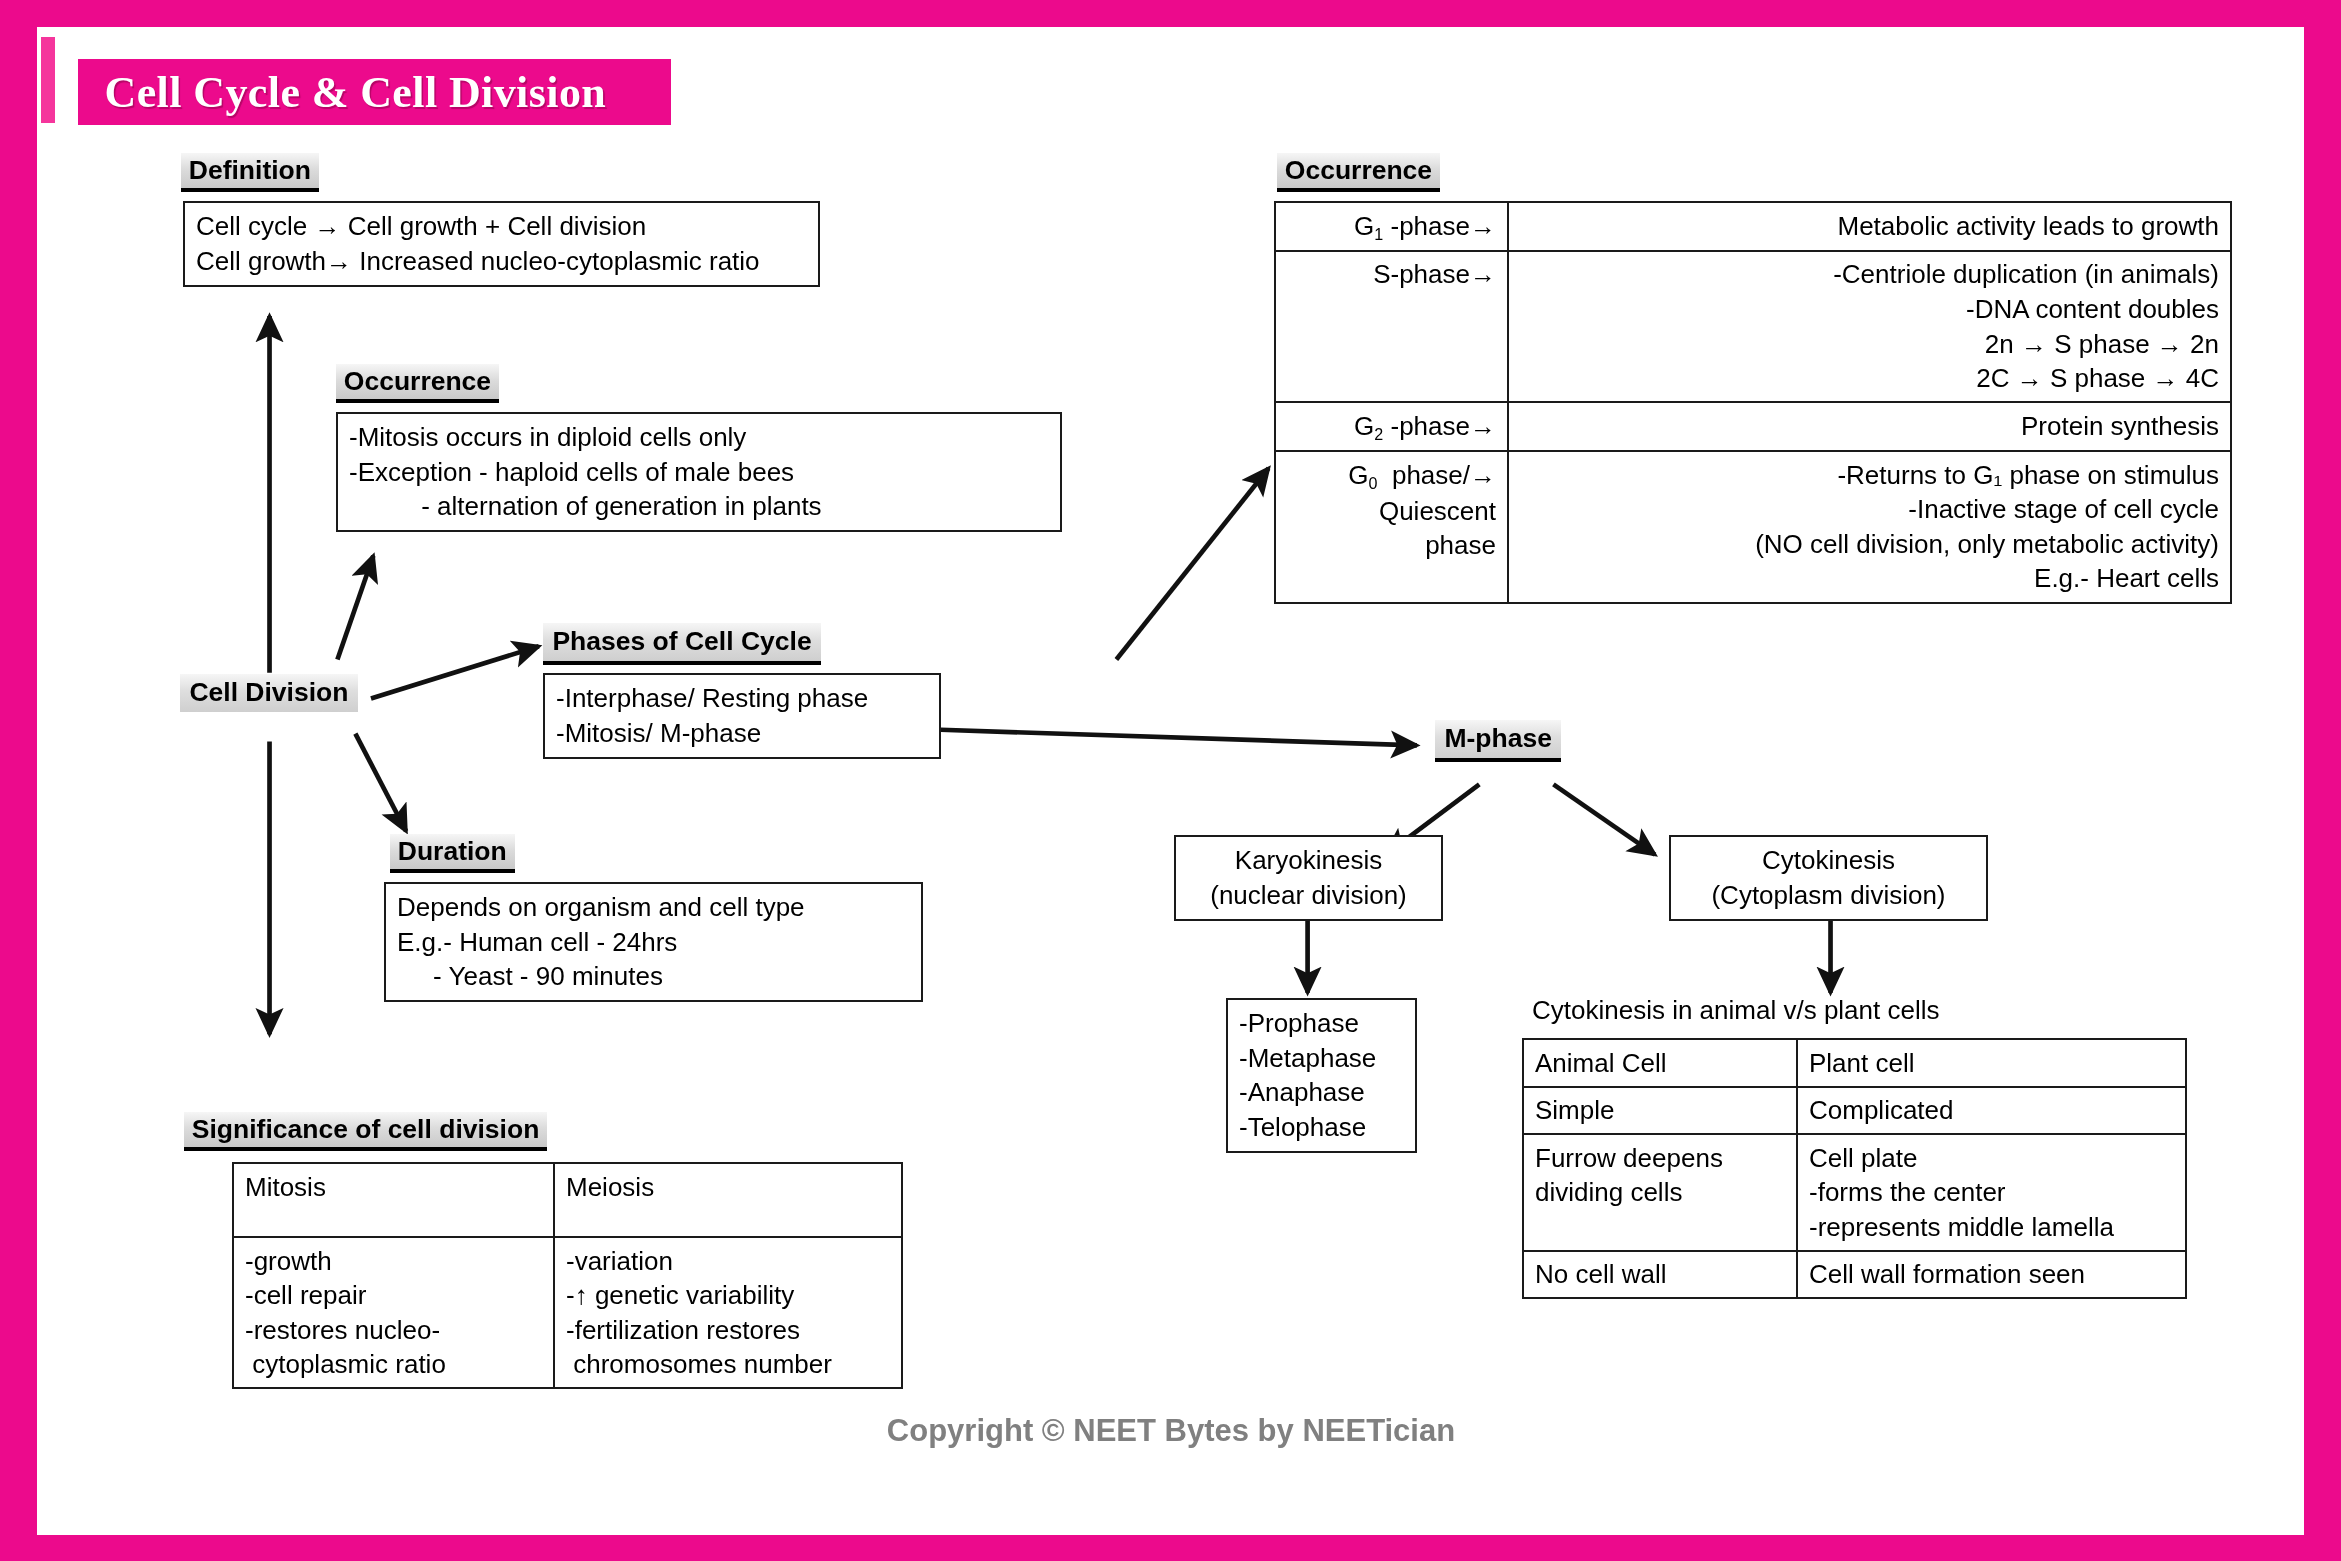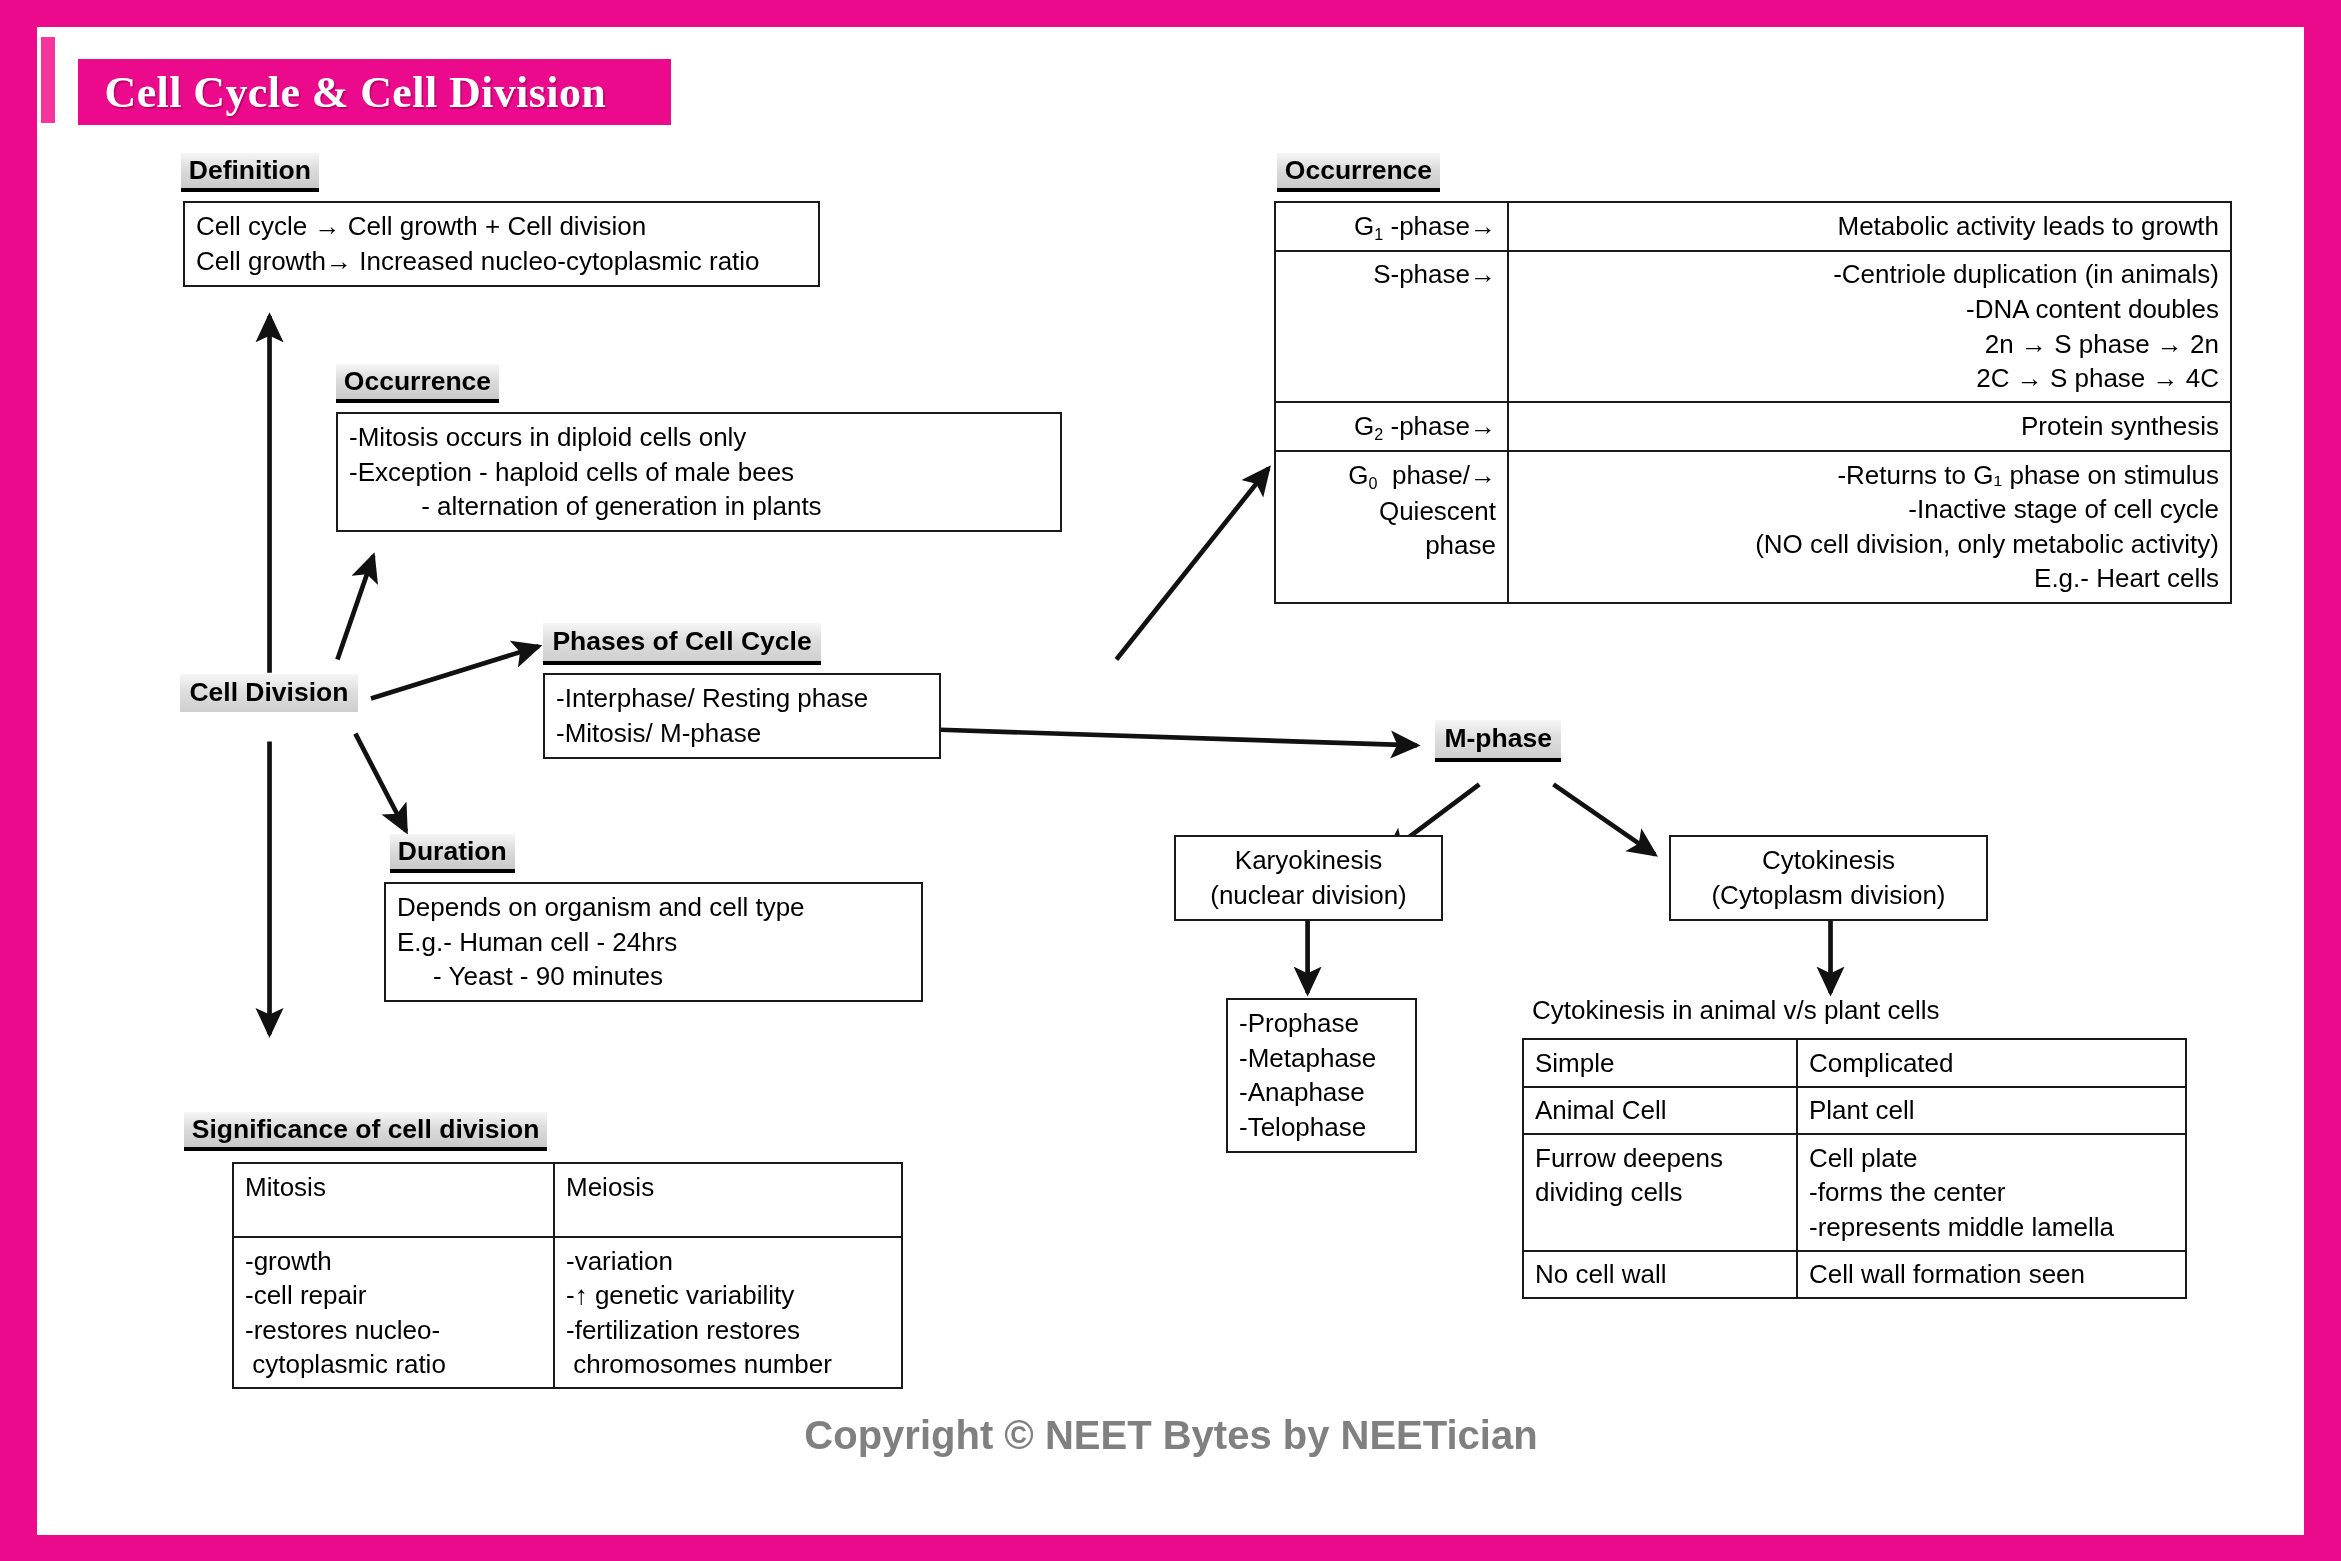--- a/index.html
+++ b/index.html
@@ -83,21 +83,21 @@
     vertical-align:top;
     white-space:pre;
     line-height:1.33;
   }
   
   #wires{position:absolute;left:0;top:0;width:2342px;height:1561px;pointer-events:none;}
   
   #footer{
     position:absolute;left:0;top:1413px;width:2342px;
     text-align:center;
-    font-size:40px;font-weight:bold;color:#808080;
+    font-size:31px;font-weight:bold;color:#808080;
   }
   sub{font-size:.62em;vertical-align:-.28em;}
 </style>
 </head>
 <body>
 
 <div id="page">
   <div id="canvas"></div>
 
   <div id="title-tab"></div>
@@ -215,26 +215,26 @@
 -Metaphase
 -Anaphase
 -Telophase</div>
 
   <div class="box" style="left:1669px;top:835px;width:319px;text-align:center;">Cytokinesis
 (Cytoplasm division)</div>
   <div class="plain" style="left:1532px;top:993px;">Cytokinesis in animal v/s plant cells</div>
   <table class="tbl" style="left:1522px;top:1038px;width:665px;">
     <tbody>
         <tr>
+      <td style="width:250px;">Animal Cell</td>
+      <td>Plant cell</td>
+    </tr>
+    <tr>
       <td>Simple</td>
       <td>Complicated</td>
-    </tr>
-    <tr>
-      <td style="width:250px;">Animal Cell</td>
-      <td>Plant cell</td>
     </tr>
     <tr>
       <td>Furrow deepens
 dividing cells</td>
       <td>Cell plate
 -forms the center
 -represents middle lamella</td>
     </tr>
     <tr>
       <td>No cell wall</td>

